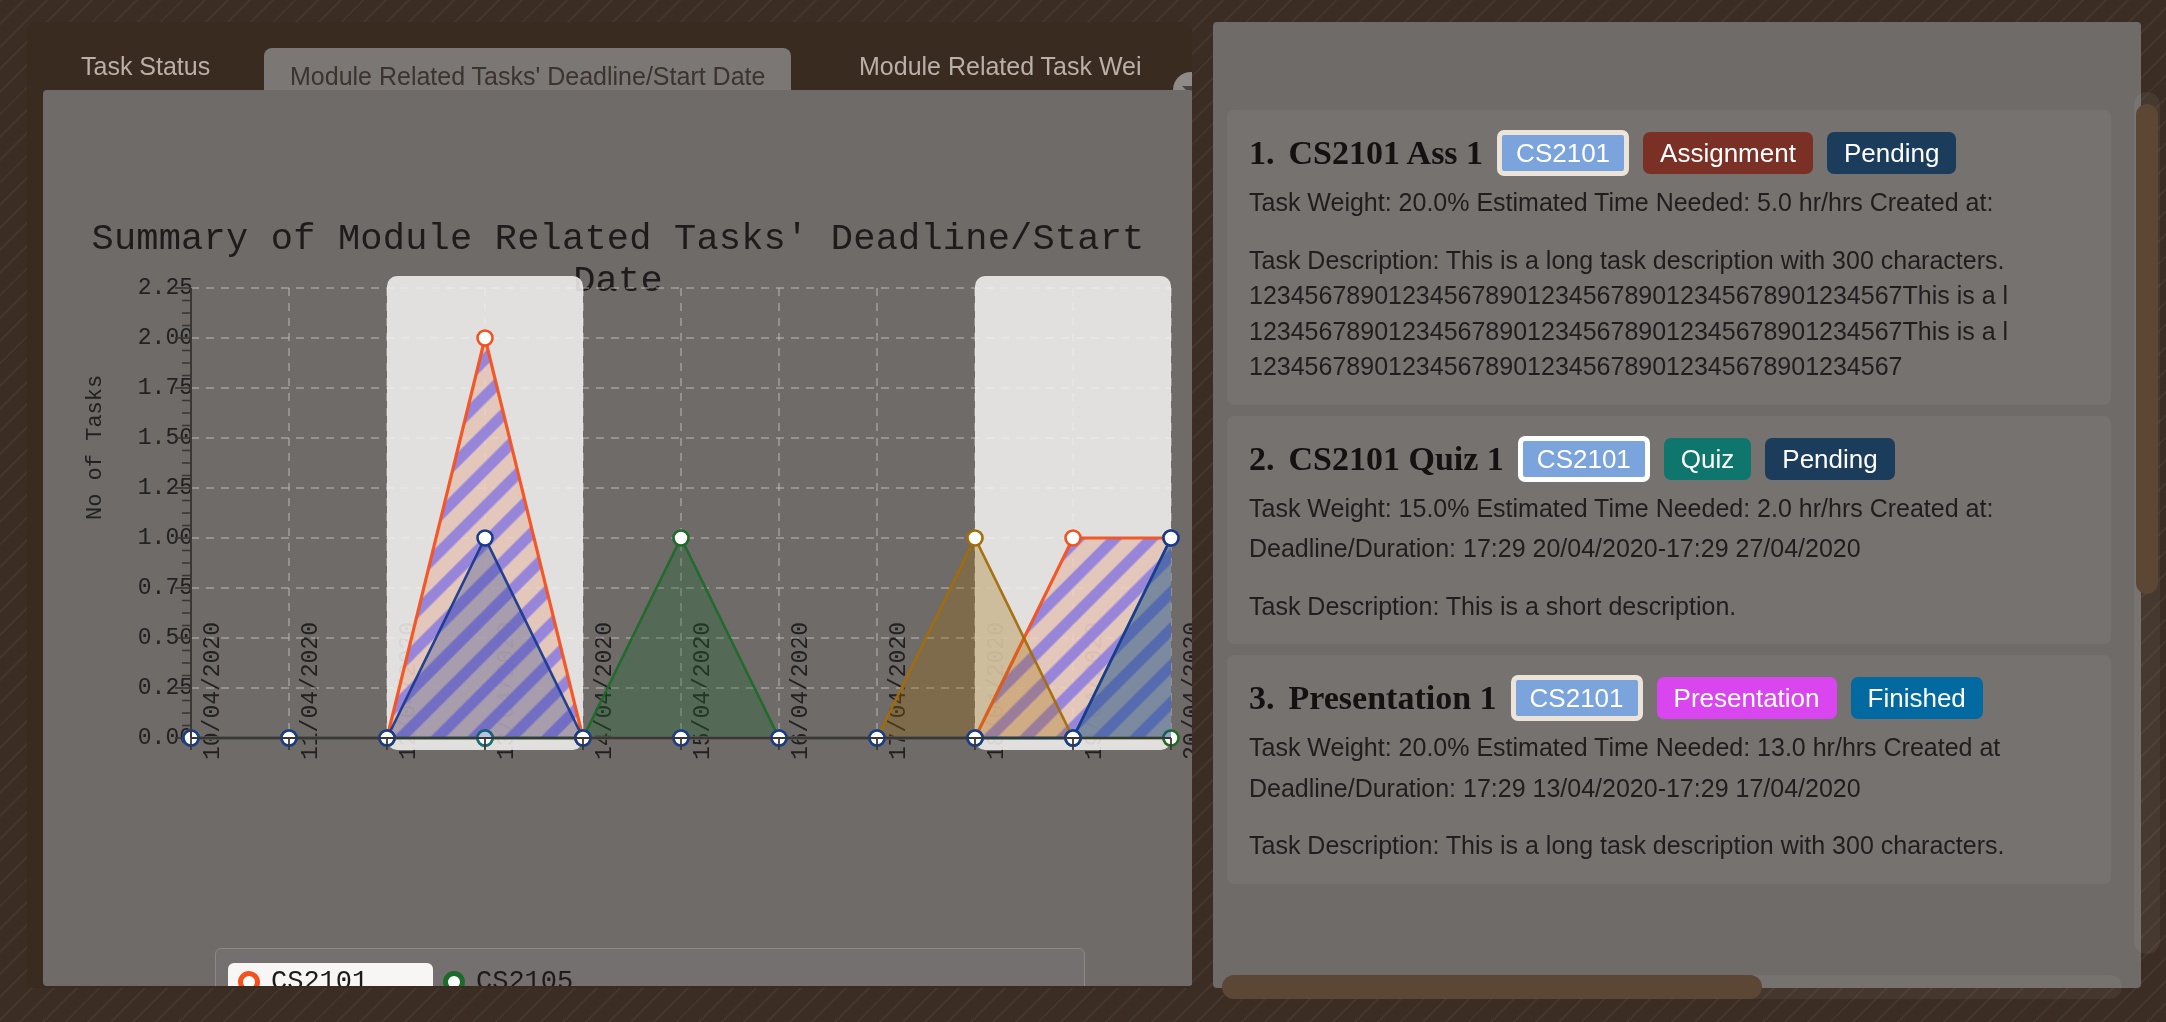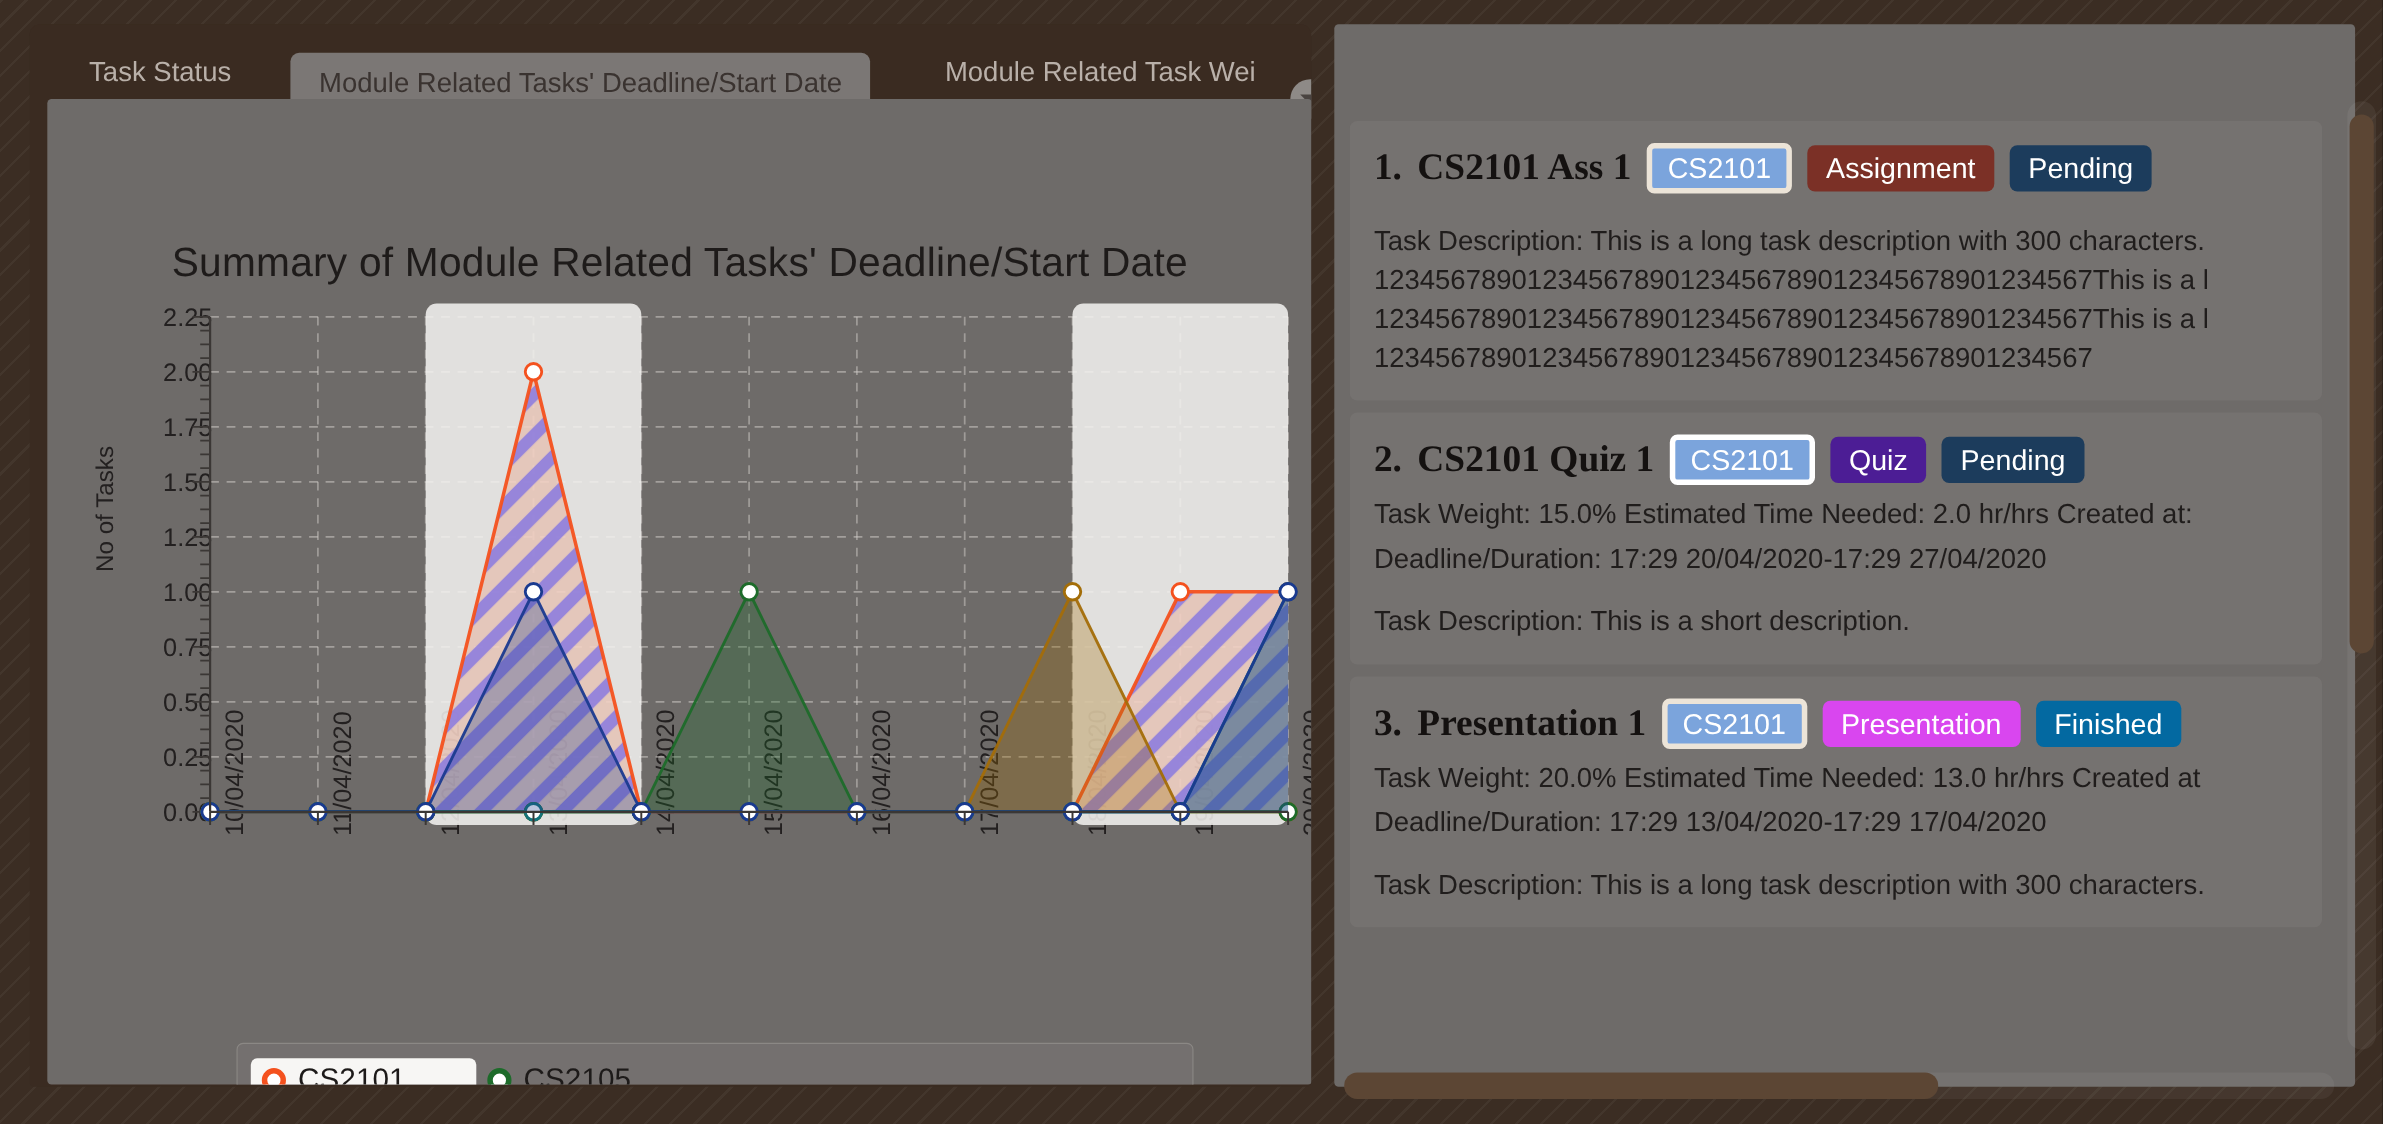--- a/index.html
+++ b/index.html
@@ -51,20 +51,21 @@
     display:flex;align-items:center;justify-content:center;
     cursor:pointer;
   }
   .tab-dropdown svg{display:block;}
 
   .chart-panel{
     position:absolute;left:16px;top:68px;width:1150px;height:896px;
     background:#6e6b69;
     border-radius:4px;
     overflow:hidden;
+    font-family:Liberation Mono, monospace;
   }
   .chart-title{
     position:absolute;left:0;top:128px;width:1150px;text-align:center;
     font-size:37px;color:#1e1b1a;letter-spacing:.2px;
   }
 
   
   .plot-wrap{position:absolute;left:0;top:0;width:1150px;height:896px;}
   .ylabel{
     position:absolute;left:40px;top:430px;
@@ -413,32 +414,33 @@
     <div class="task-list">
 
       <div class="task-card">
         <div class="task-head">
           <span class="task-num-name">1.</span>
           <span class="task-num-name">CS2101 Ass 1</span>
           <span class="chip module">CS2101</span>
           <span class="chip" style="background:#7b3026">Assignment</span>
           <span class="chip" style="background:#1c3c5c">Pending</span>
         </div>
+        <div class="task-meta">Task Weight: 20.0%   Estimated Time Needed: 5.0 hr/hrs   Created at:</div>
         <div class="task-desc">Task Description: This is a long task description with 300 characters.
 12345678901234567890123456789012345678901234567This is a l
 12345678901234567890123456789012345678901234567This is a l
 12345678901234567890123456789012345678901234567</div>
       </div>
 
       <div class="task-card">
         <div class="task-head">
           <span class="task-num-name">2.</span>
           <span class="task-num-name">CS2101 Quiz 1</span>
           <span class="chip module white-ring">CS2101</span>
-          <span class="chip" style="background:#4c1d95">Quiz</span>
+          <span class="chip" style="background:#0f766e">Quiz</span>
           <span class="chip" style="background:#1c3c5c">Pending</span>
         </div>
         <div class="task-meta">Task Weight: 15.0%   Estimated Time Needed: 2.0 hr/hrs   Created at:</div>
         <div class="task-meta">Deadline/Duration: 17:29 20/04/2020-17:29 27/04/2020</div>
         <div class="task-desc">Task Description: This is a short description.</div>
       </div>
 
       <div class="task-card">
         <div class="task-head">
           <span class="task-num-name">3.</span>

